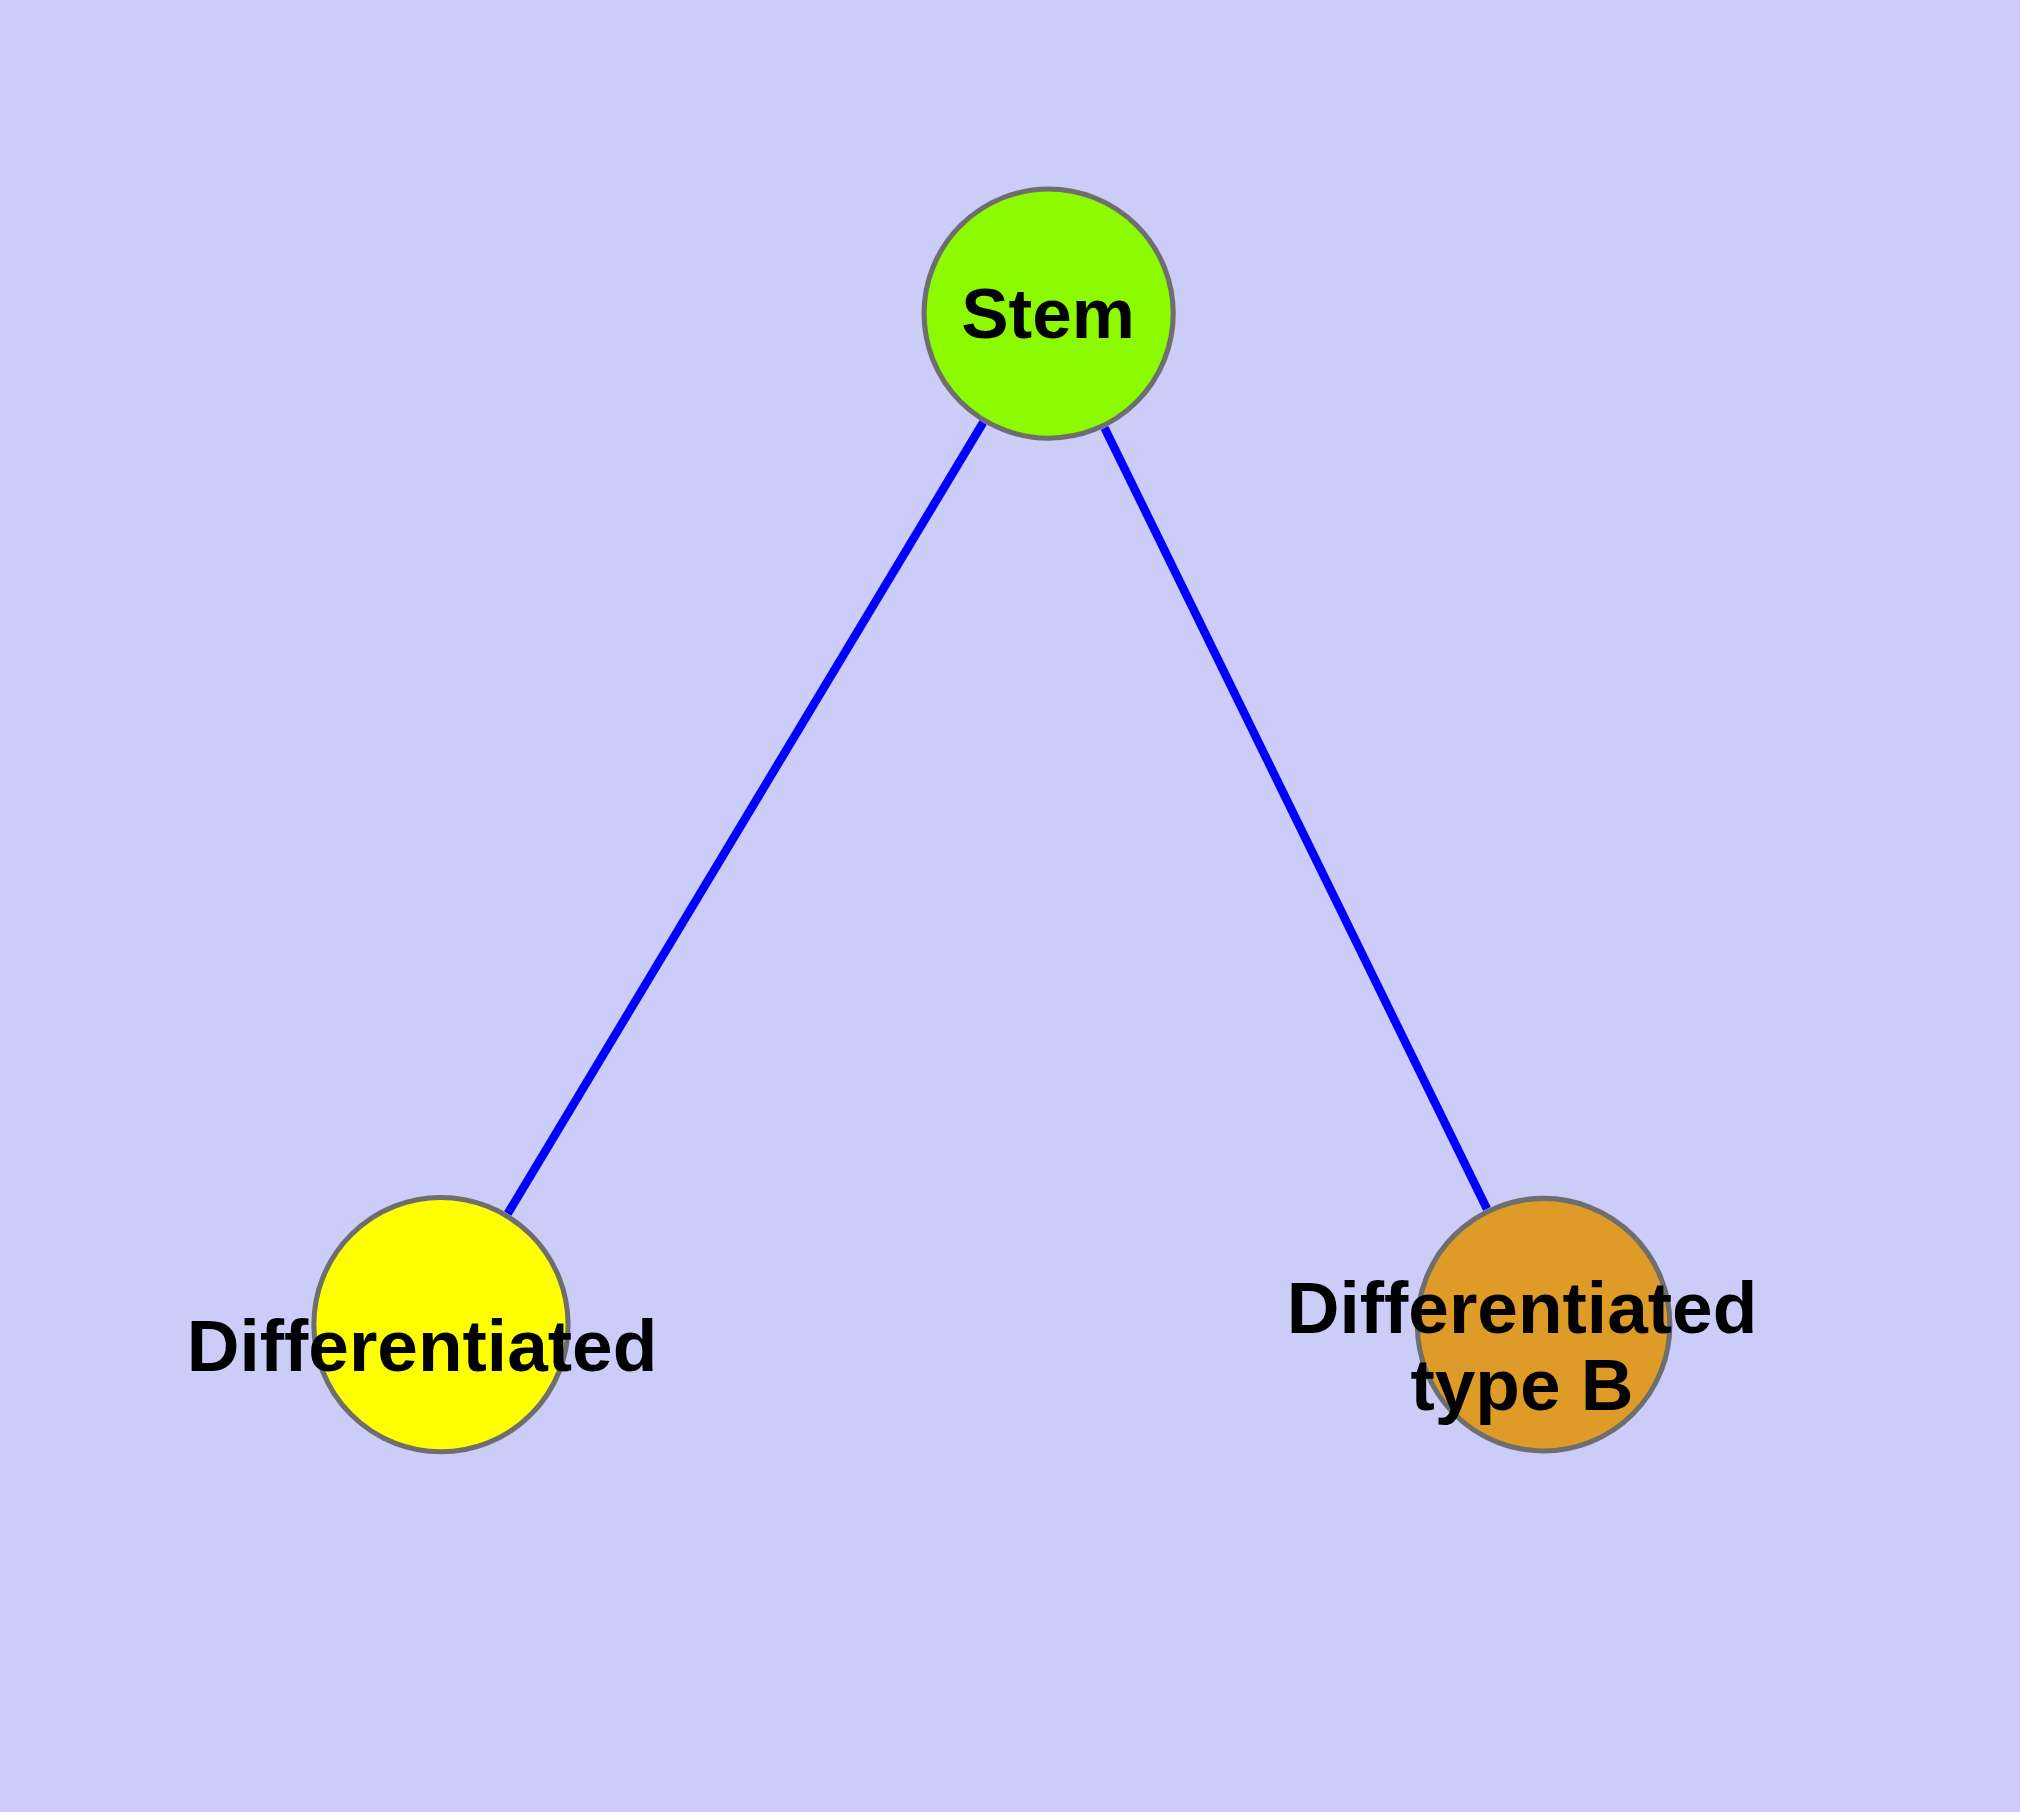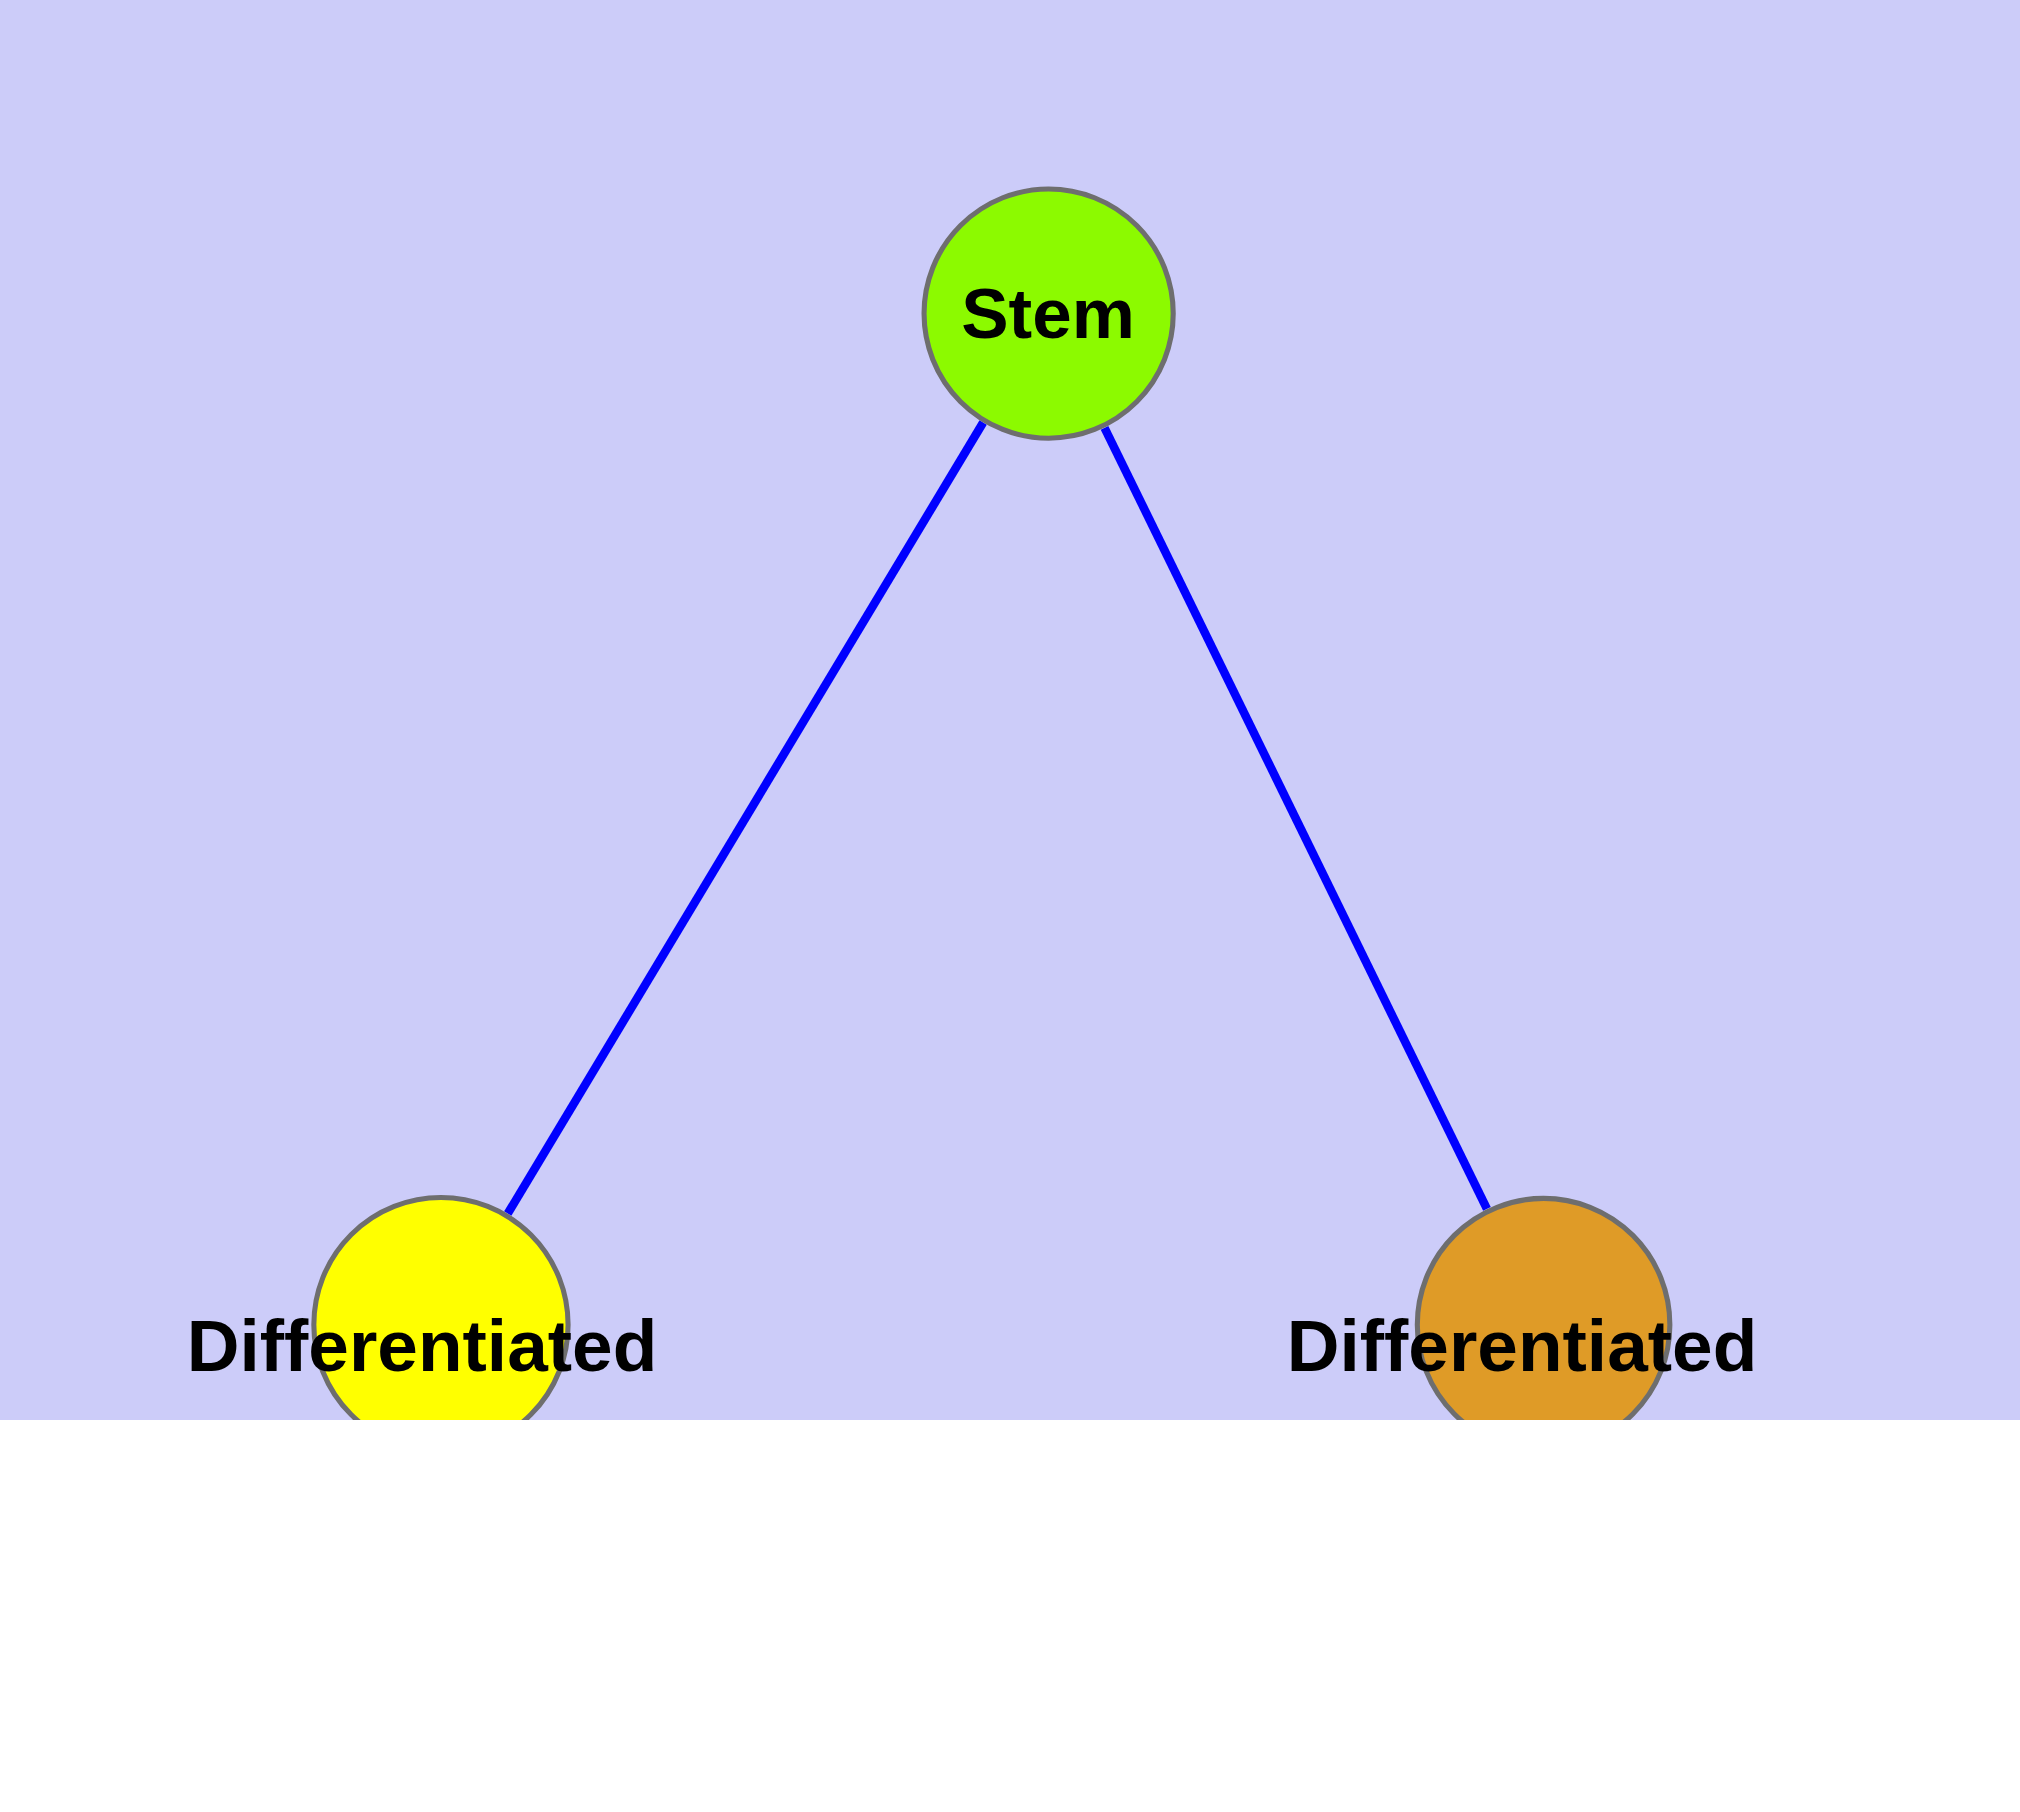--- a/index.html
+++ b/index.html
@@ -3,21 +3,21 @@
 <meta charset="utf-8">
 <style>
   html, body {
     margin: 0;
     padding: 0;
     background: #ffffff;
   }
   #canvas {
     position: relative;
     width: 2021px;
-    height: 1420px;
+    height: 1812px;
     overflow: hidden;
     font-family: "Liberation Sans", sans-serif;
   }
   #plot-bg {
     position: absolute;
     left: 0;
     top: 0;
     width: 2021px;
     height: 1812px;
   }
@@ -62,17 +62,17 @@
     <g id="nodes-layer">
         <circle cx="1237" cy="370" r="147" fill="#8cfa00" stroke="#6e6e6e" stroke-width="6"></circle>
         <circle cx="520" cy="1563" r="150" fill="#ffff00" stroke="#6e6e6e" stroke-width="6"></circle>
         <circle cx="1821" cy="1563" r="149" fill="#df9b27" stroke="#6e6e6e" stroke-width="6"></circle>
       </g>
   </svg>
 
   <div id="labels-layer">
       <div class="node-label label-stem" style="left: 1048px; top: 314px;"><span>Stem</span></div>
       <div class="node-label label-leaf" style="left: 422px; top: 1329px;"><span>Differentiated</span><br></div>
-      <div class="node-label label-leaf" style="left: 1522px; top: 1329px;"><span>Differentiated</span><br></div>
+      <div class="node-label label-leaf" style="left: 1522px; top: 1329px;"><span>Differentiated</span><br><span>type B</span></div>
     </div>
 
 </div>
 
 
 </body></html>

